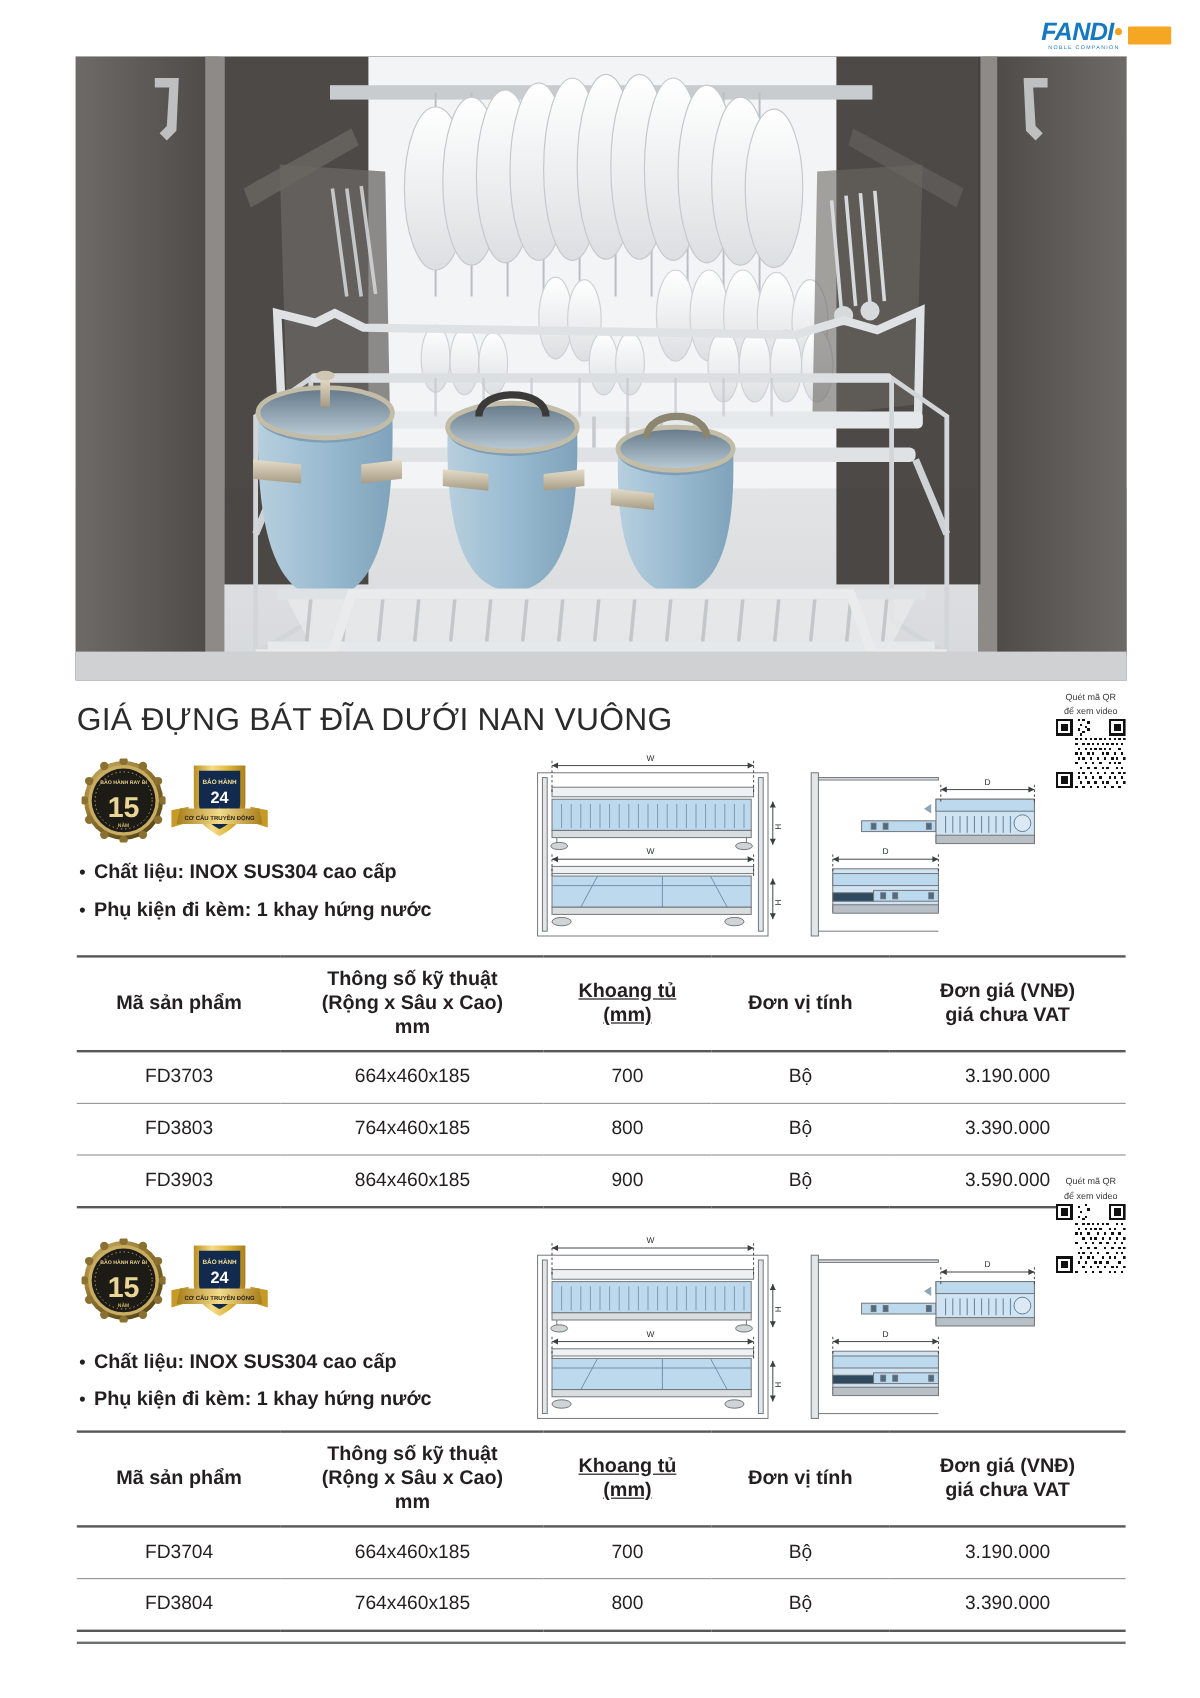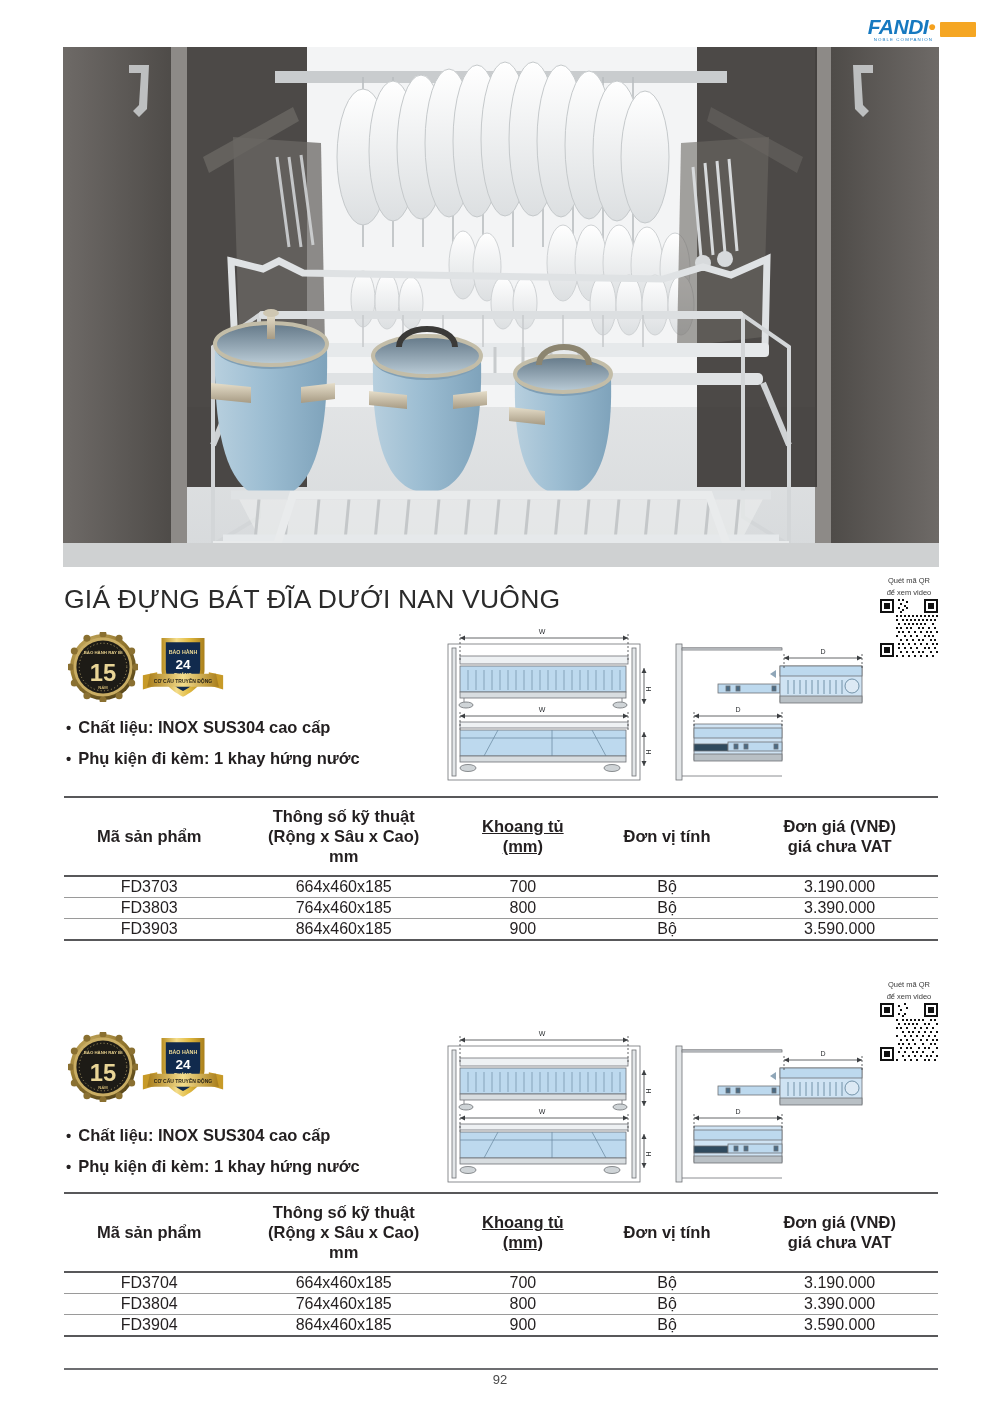--- a/index.html
+++ b/index.html
@@ -55,21 +55,21 @@
   
   table.spec {
     position: absolute; left: 64px; width: 874px;
     border-collapse: collapse; font-size: 15.5px;
   }
   table.spec th {
     font-weight: 700; font-size: 16.5px; line-height: 20px;
     padding: 8px 2px 9px 2px; color: #231f20;
   }
   table.spec td {
-    text-align: center; padding: 1px 2px; font-size: 16px; color: #231f20;
+    text-align: center; padding: 12px 2px; font-size: 16px; color: #231f20;
   }
   table.spec thead tr { border-top: 2.2px solid #58585a; border-bottom: 2.2px solid #58585a; }
   table.spec tbody tr { border-bottom: 1.6px solid #9a9a9a; }
   table.spec tbody tr:last-child { border-bottom: 2.2px solid #58585a; }
   .c1 { width: 19.5%; } .c2 { width: 25%; } .c3 { width: 16%; text-decoration: underline; } .c4 { width: 17%; } .c5 { width: 22.5%; }
 
   
   .footer-line { position: absolute; left: 64px; top: 1368px; width: 874px; height: 2px; background: #6d6e71; }
   .page-num { position: absolute; top: 1372px; left: 0; width: 1000px; text-align: center;
               font-size: 13px; color: #4a4a4a; }
@@ -678,26 +678,18 @@
         <td>Bộ</td>
         <td>3.190.000</td>
       </tr>
       <tr>
         <td>FD3804</td>
         <td>764x460x185</td>
         <td>800</td>
         <td>Bộ</td>
         <td>3.390.000</td>
       </tr>
-      <tr>
-        <td>FD3904</td>
-        <td>864x460x185</td>
-        <td>900</td>
-        <td>Bộ</td>
-        <td>3.590.000</td>
-      </tr>
     </tbody>
   </table>
 
   <div class="footer-line"></div>
-  <div class="page-num">92</div>
 
 </div>
 
 </body></html>

